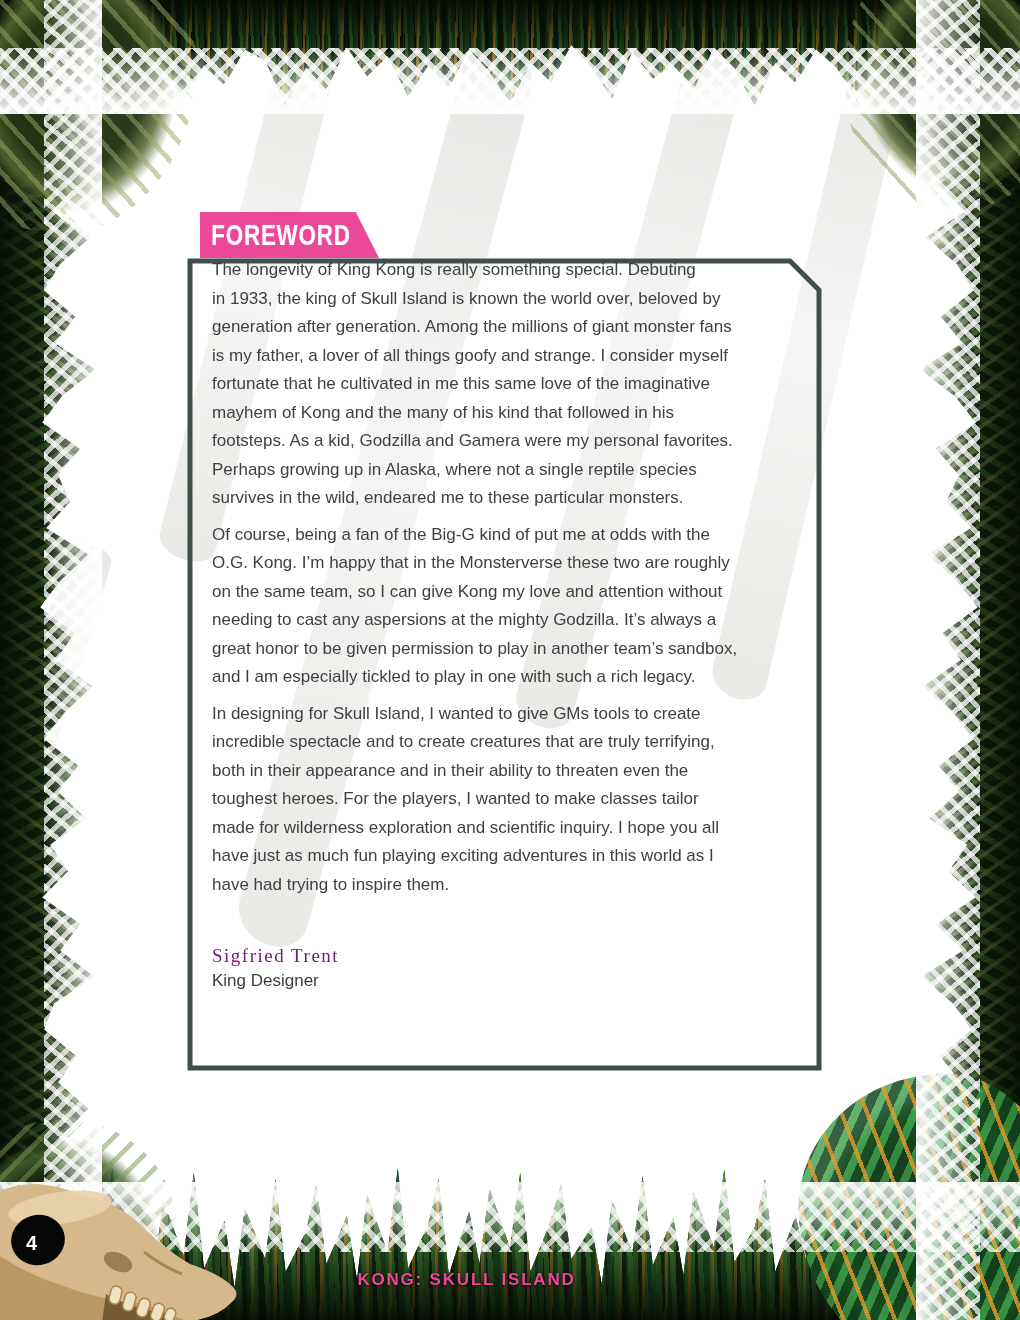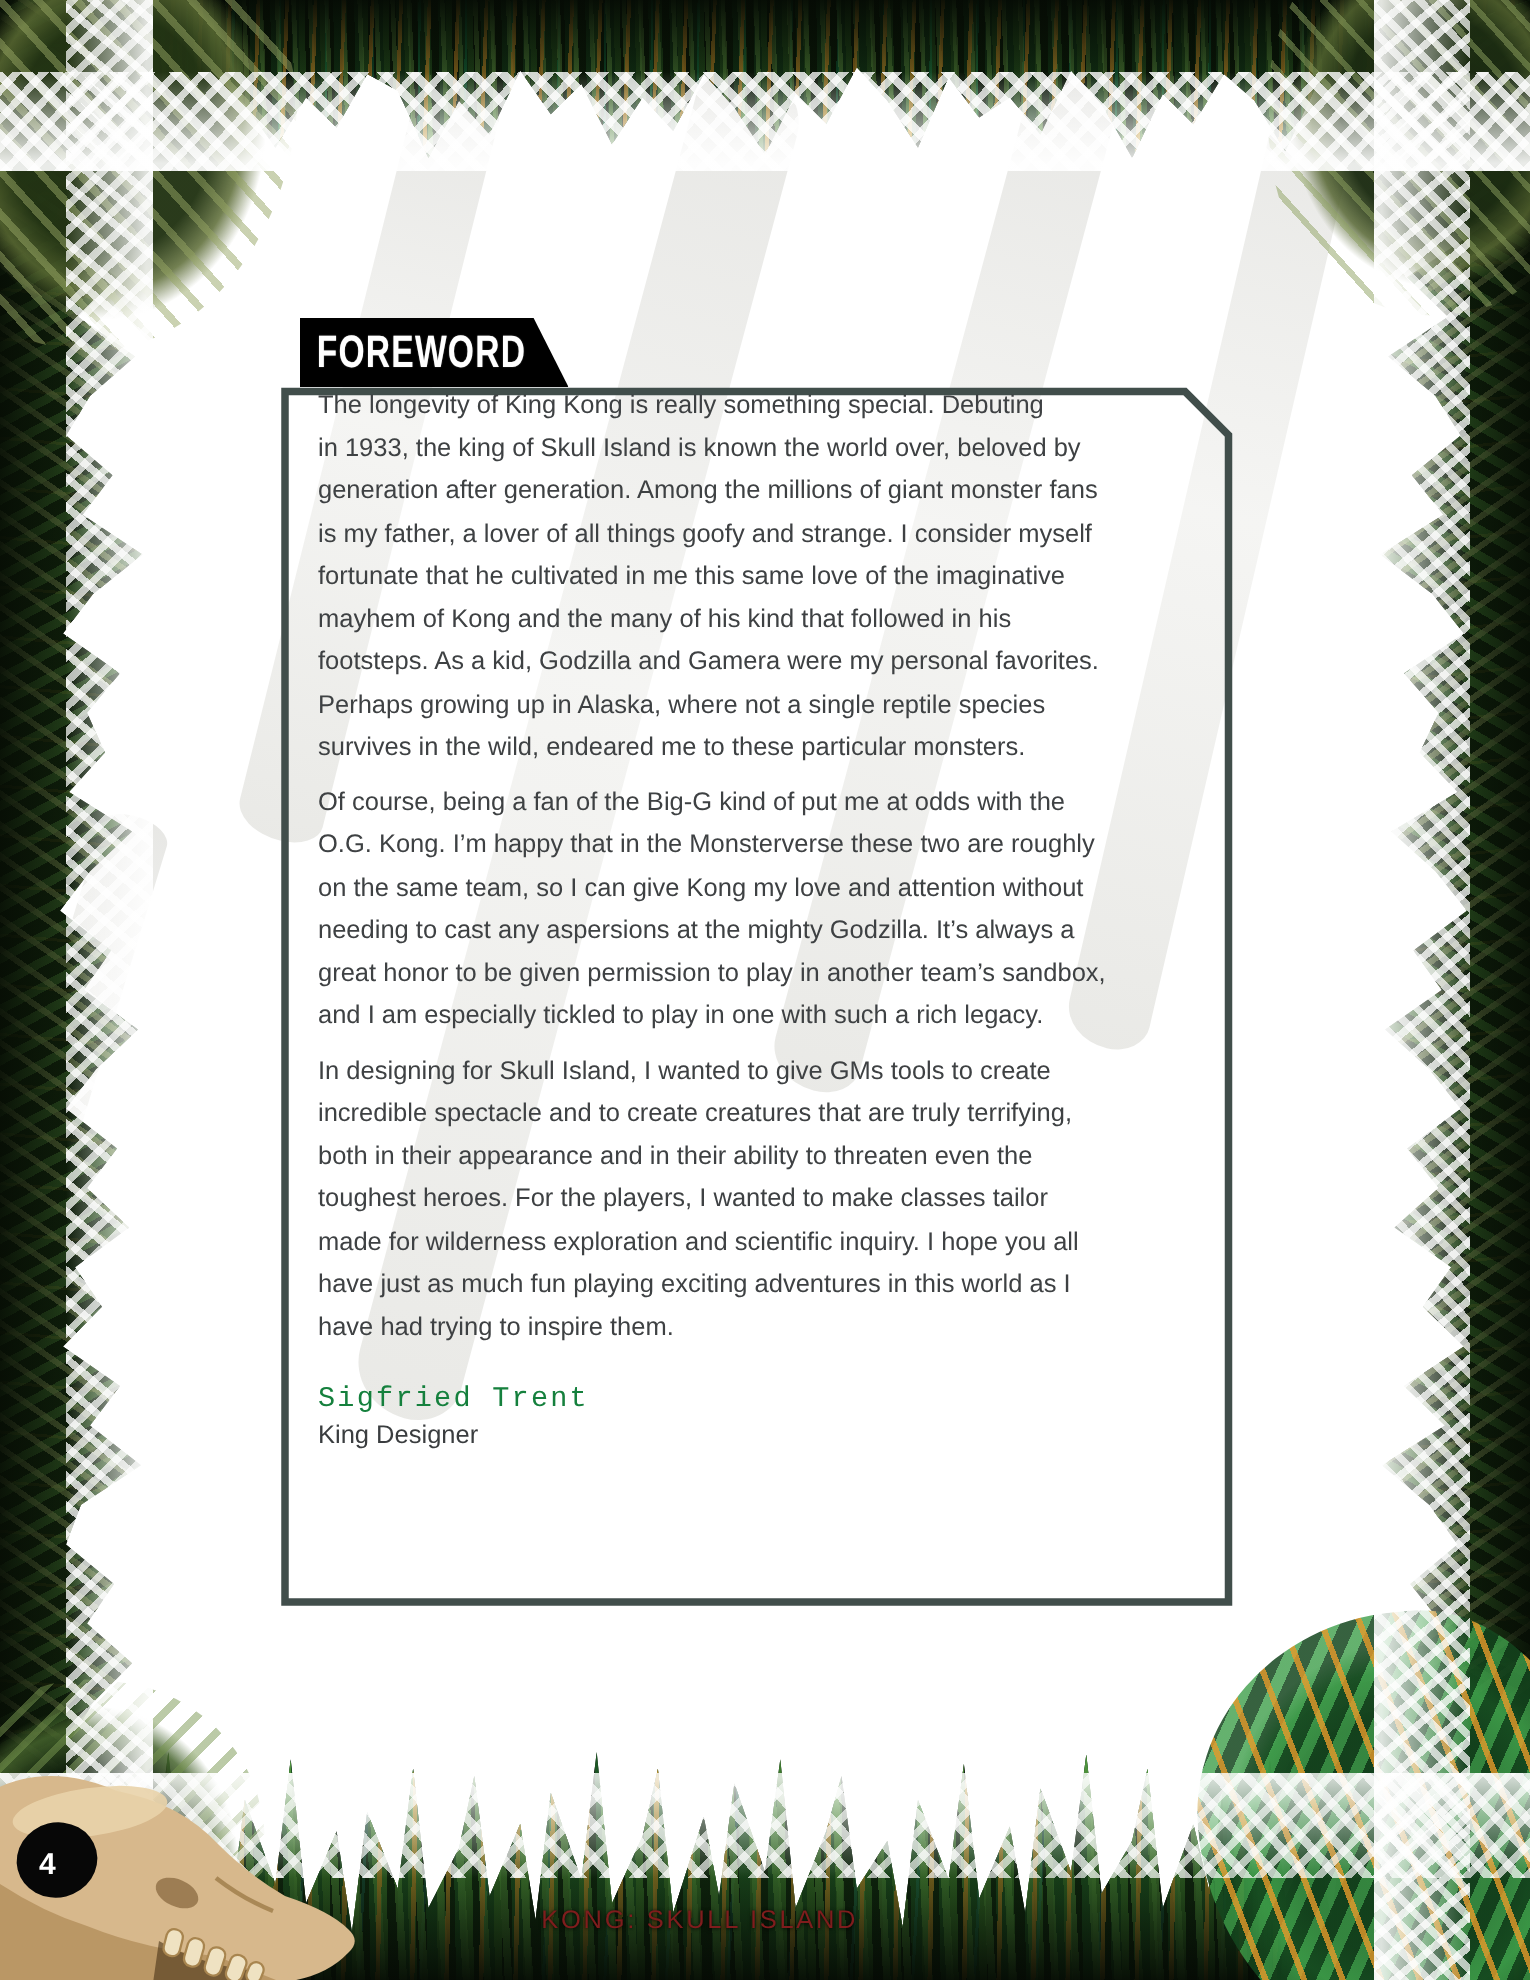--- a/index.html
+++ b/index.html
@@ -18,39 +18,39 @@
   }
   .c1{left:280px;top:55px;width:58px;height:520px;transform:rotate(14deg);}
   .c2{left:470px;top:46px;width:72px;height:930px;transform:rotate(15deg);}
   .c3{left:690px;top:50px;width:60px;height:700px;transform:rotate(15deg);}
   .c4{left:855px;top:55px;width:56px;height:660px;transform:rotate(13deg);}
   .c5{left:70px;top:545px;width:46px;height:330px;transform:rotate(17deg);}
   
   .box-svg{position:absolute;left:0;top:0;z-index:2;}
   .banner{
     position:absolute;left:200px;top:212px;width:179px;height:46px;z-index:2;
-    background:#000000;
+    background:#ec4899;
     clip-path:polygon(0 0,87% 0,100% 100%,0 100%);
   }
   .banner span{
     display:inline-block;color:#fff;font-weight:bold;font-size:28px;
     line-height:46px;padding-left:14px;letter-spacing:1px;
     transform:scale(.8,1.08);transform-origin:left center;
     text-shadow:0 0 1px rgba(255,255,255,.4);
   }
   .content{
     position:absolute;left:212px;top:256px;width:604px;z-index:3;
     color:#3e4143;font-size:17px;line-height:28.5px;
   }
   .content p{margin:0 0 8px 0;white-space:pre-line;}
   .closing{margin-top:2px;}
   .sig{
-    font-family:Liberation Mono, monospace;
-    color:#15803d;font-size:19px;letter-spacing:1.5px;
-    margin-top:20px;line-height:26px;
+    font-family:Liberation Serif, serif;
+    color:#701a75;font-size:19px;letter-spacing:1.5px;
+    margin-top:44px;line-height:26px;
   }
   .role{font-size:17px;line-height:23.5px;color:#3a3d3f;}
   
   .strip{position:absolute;z-index:4;pointer-events:none;}
   .strip-top{
     left:0;top:0;width:1020px;height:112px;
     background-color:#0d1708;
     background-image:
       linear-gradient(180deg,rgba(5,10,4,.95),rgba(5,10,4,0) 80%),
       repeating-linear-gradient(92deg,rgba(224,158,44,.8) 0 2.5px,rgba(224,158,44,0) 2.5px 19px),
@@ -143,21 +143,21 @@
       repeating-linear-gradient(-45deg,rgba(255,255,255,.65) 0 5px,rgba(255,255,255,0) 5px 14px),
       linear-gradient(0deg,rgba(255,255,255,0),rgba(255,255,255,.45) 60%,rgba(255,255,255,.8) 95%);}
   
   .skull{position:absolute;left:-6px;top:1182px;z-index:5;}
   .page-num{
     position:absolute;left:26px;top:1232px;z-index:6;
     color:#fff;font-size:20px;font-weight:bold;
   }
   .footer-title{
     position:absolute;left:0;top:1270px;width:933px;z-index:6;
-    text-align:center;color:#7f1d1d;font-weight:normal;font-size:17px;
+    text-align:center;color:#ec4899;font-weight:bold;font-size:17px;
     letter-spacing:1.8px;text-shadow:0 1px 3px rgba(0,0,0,.65),0 0 2px rgba(0,0,0,.5);
   }
 </style>
 </head>
 <body>
 
 <div class="claw c1"></div>
 <div class="claw c2"></div>
 <div class="claw c3"></div>
 <div class="claw c4"></div>

